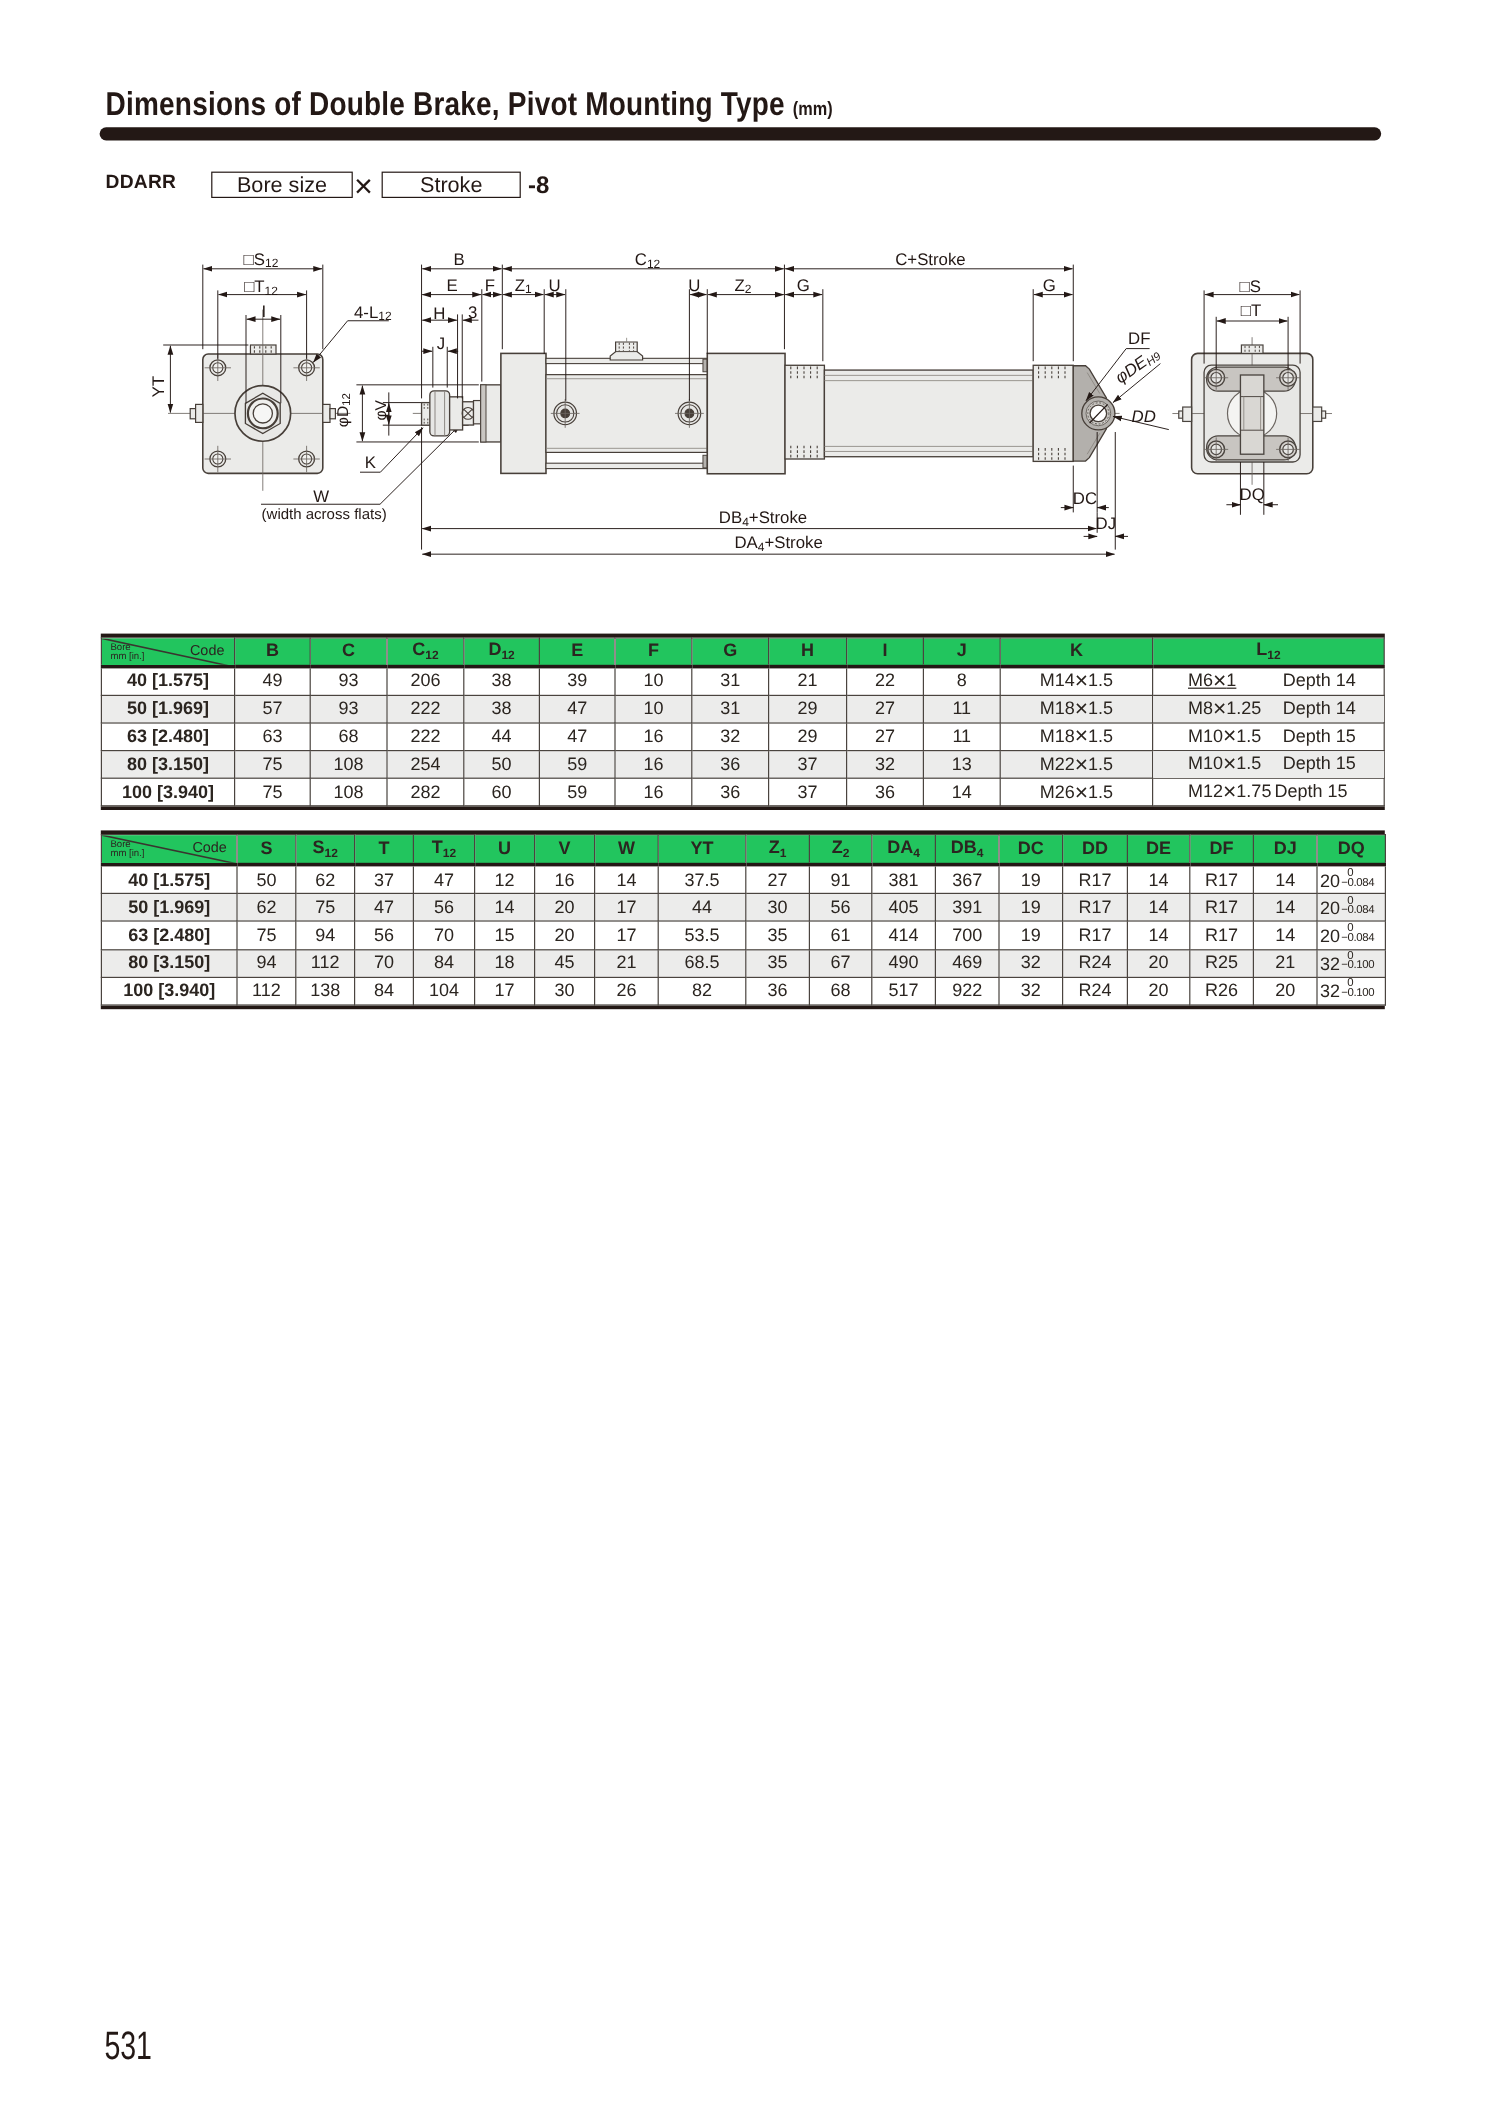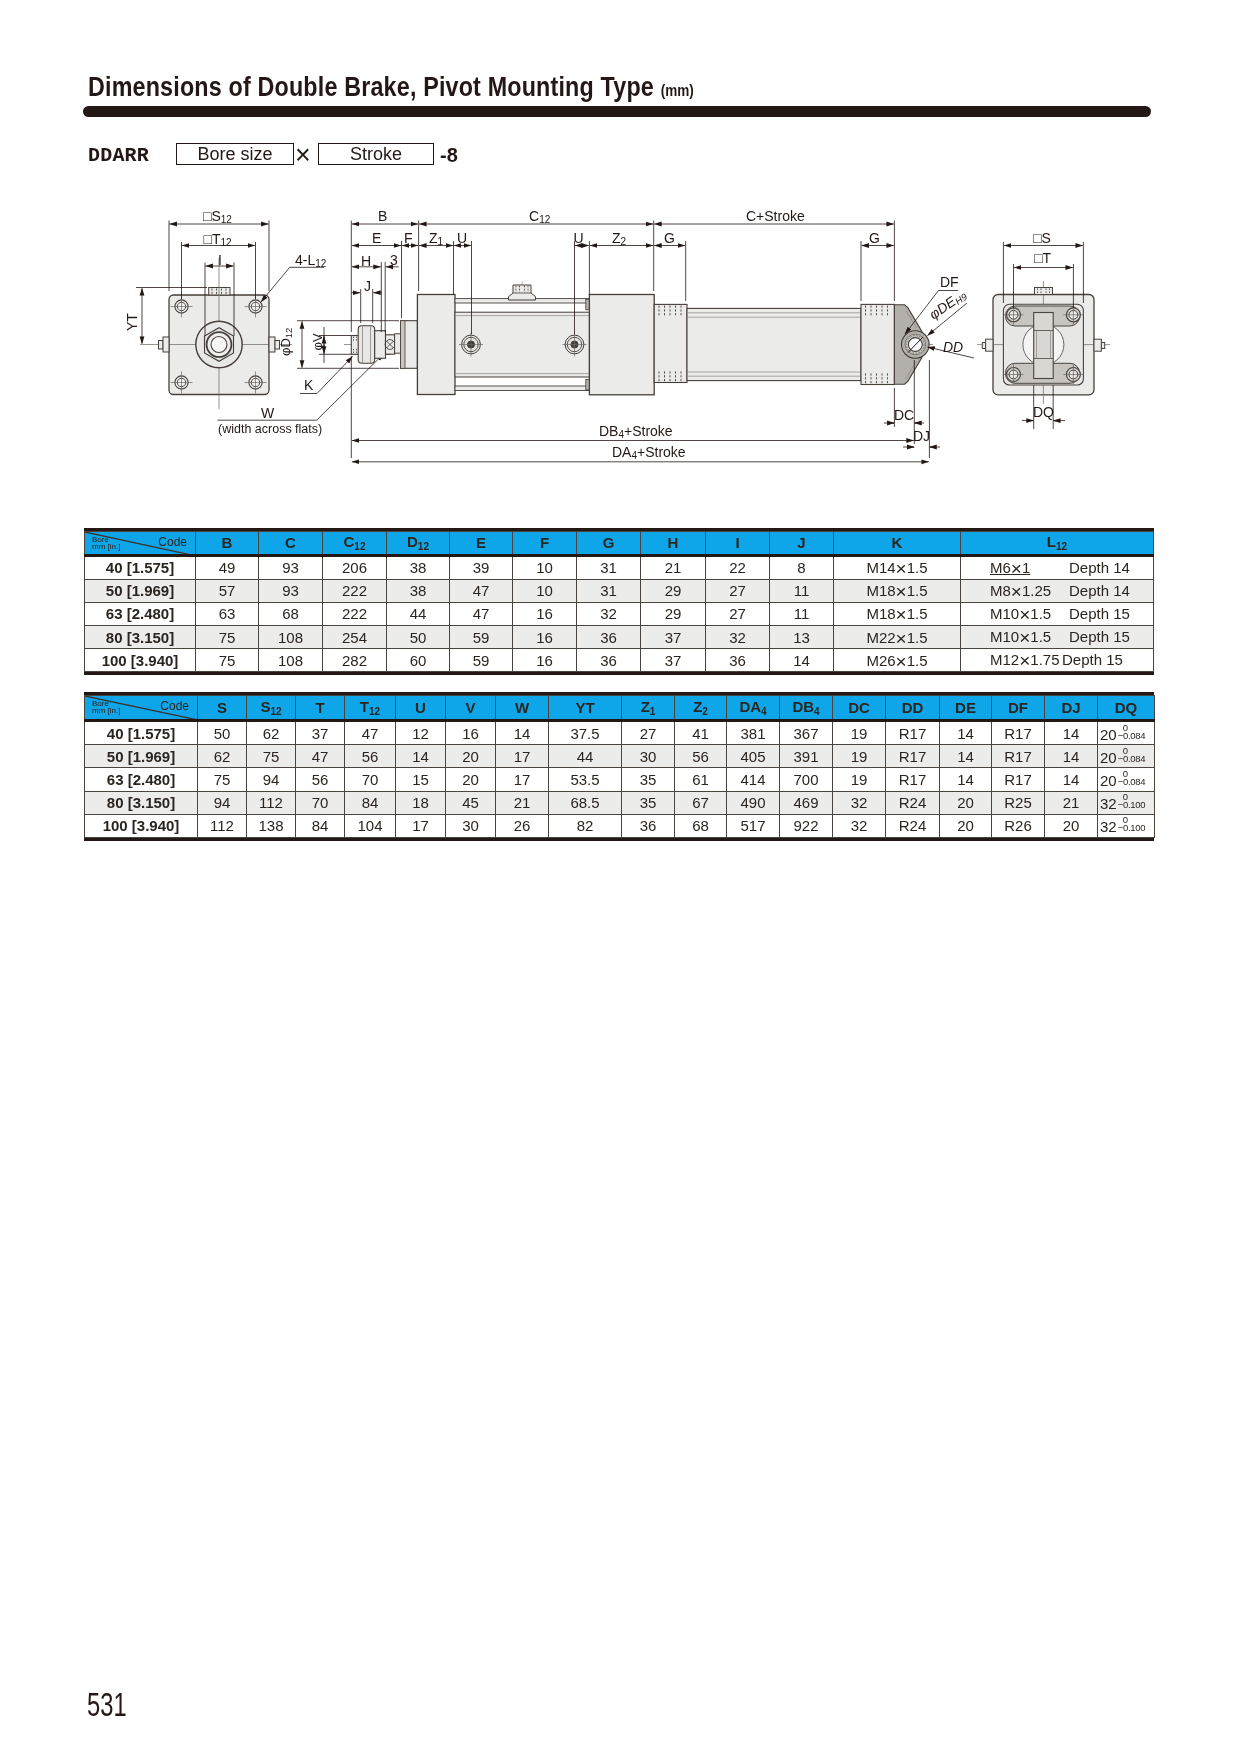--- a/index.html
+++ b/index.html
@@ -4,21 +4,21 @@
 <style>
   html,body{margin:0;padding:0;}
   body{width:1240px;height:1754px;position:relative;background:#ffffff;
        font-family:"Liberation Sans",sans-serif;color:#231815;overflow:hidden;}
   .abs{position:absolute;}
   sub.s{font-size:10px;vertical-align:-3px;letter-spacing:0;}
   table{border-collapse:collapse;table-layout:fixed;}
   td,th{padding:0;margin:0;overflow:hidden;white-space:nowrap;}
   .dimtab{font-size:15px;color:#2b2520;}
   .dimtab td{border:1px solid #4a443f;text-align:center;height:22.2px;}
-  .dimtab tr.hd td{border-bottom:3px solid #231815;background:#0ea5e9;font-weight:bold;height:20.5px;}
+  .dimtab tr.hd td{border-bottom:3px solid #231815;background:#22c55e;font-weight:bold;height:20.5px;}
   #t1 tr.hd td{height:21.5px;}
   #t2 tr.hd td{height:23px;}
   .dimtab tr.sh td{background:#ececeb;}
   .dimtab td.code{font-weight:bold;}
   .dia{position:relative;background:#e9e9e8;}
   .dia .bore{position:absolute;left:7px;top:4px;font-size:8px;font-weight:normal;line-height:7px;text-align:left;}
   .dia .cod{position:absolute;right:8px;top:3px;font-size:12px;font-weight:normal;}
   .dimtab td.dq{text-align:left;padding-left:2px;}
   .tol{display:inline-block;vertical-align:1px;font-size:9.5px;line-height:8px;margin-left:1px;letter-spacing:-0.3px;}
   .tol i{display:block;font-style:normal;}
@@ -27,21 +27,21 @@
 </style>
 </head>
 <body>
 
 <div class="abs" style="left:88px;top:71px;font-size:27.5px;font-weight:bold;letter-spacing:0.2px;transform:scaleX(0.848);transform-origin:0 0;white-space:nowrap;">Dimensions of Double Brake, Pivot Mounting Type <span style="font-size:16px;letter-spacing:0;">(mm)</span></div>
 
 <div class="abs" style="left:83px;top:106px;width:1068px;height:11px;background:#231815;border-radius:5.5px;"></div>
 
 <div class="abs" style="left:88px;top:143px;height:23px;">
 
-  <span class="abs" style="left:0;top:1px;font-size:20px;font-weight:bold;letter-spacing:0.2px;font-family:Liberation Mono, monospace;">DDARR</span>
+  <span class="abs" style="left:0;top:1px;font-size:16px;font-weight:bold;letter-spacing:0.2px;">DDARR</span>
 
   <span class="abs" style="left:88px;top:0;width:116px;height:20px;border:1.6px solid #231815;text-align:center;font-size:18px;line-height:20px;">Bore size</span>
 
   <span class="abs" style="left:207px;top:-3px;font-size:27px;">×</span>
 
   <span class="abs" style="left:230px;top:0;width:114px;height:20px;border:1.6px solid #231815;text-align:center;font-size:18px;line-height:20px;">Stroke</span>
 
   <span class="abs" style="left:352px;top:1px;font-size:20px;font-weight:bold;">-8</span>
 </div>
 
@@ -624,21 +624,21 @@
           <td class="code">40 [1.575]</td>
           <td>50</td>
           <td>62</td>
           <td>37</td>
           <td>47</td>
           <td>12</td>
           <td>16</td>
           <td>14</td>
           <td>37.5</td>
           <td>27</td>
-          <td>41</td>
+          <td>91</td>
           <td>381</td>
           <td>367</td>
           <td>19</td>
           <td>R17</td>
           <td>14</td>
           <td>R17</td>
           <td>14</td>
           <td class="dq">20<span class="tol"><i>0</i><i>−0.084</i></span></td>
         </tr>
 <tr class="sh">

